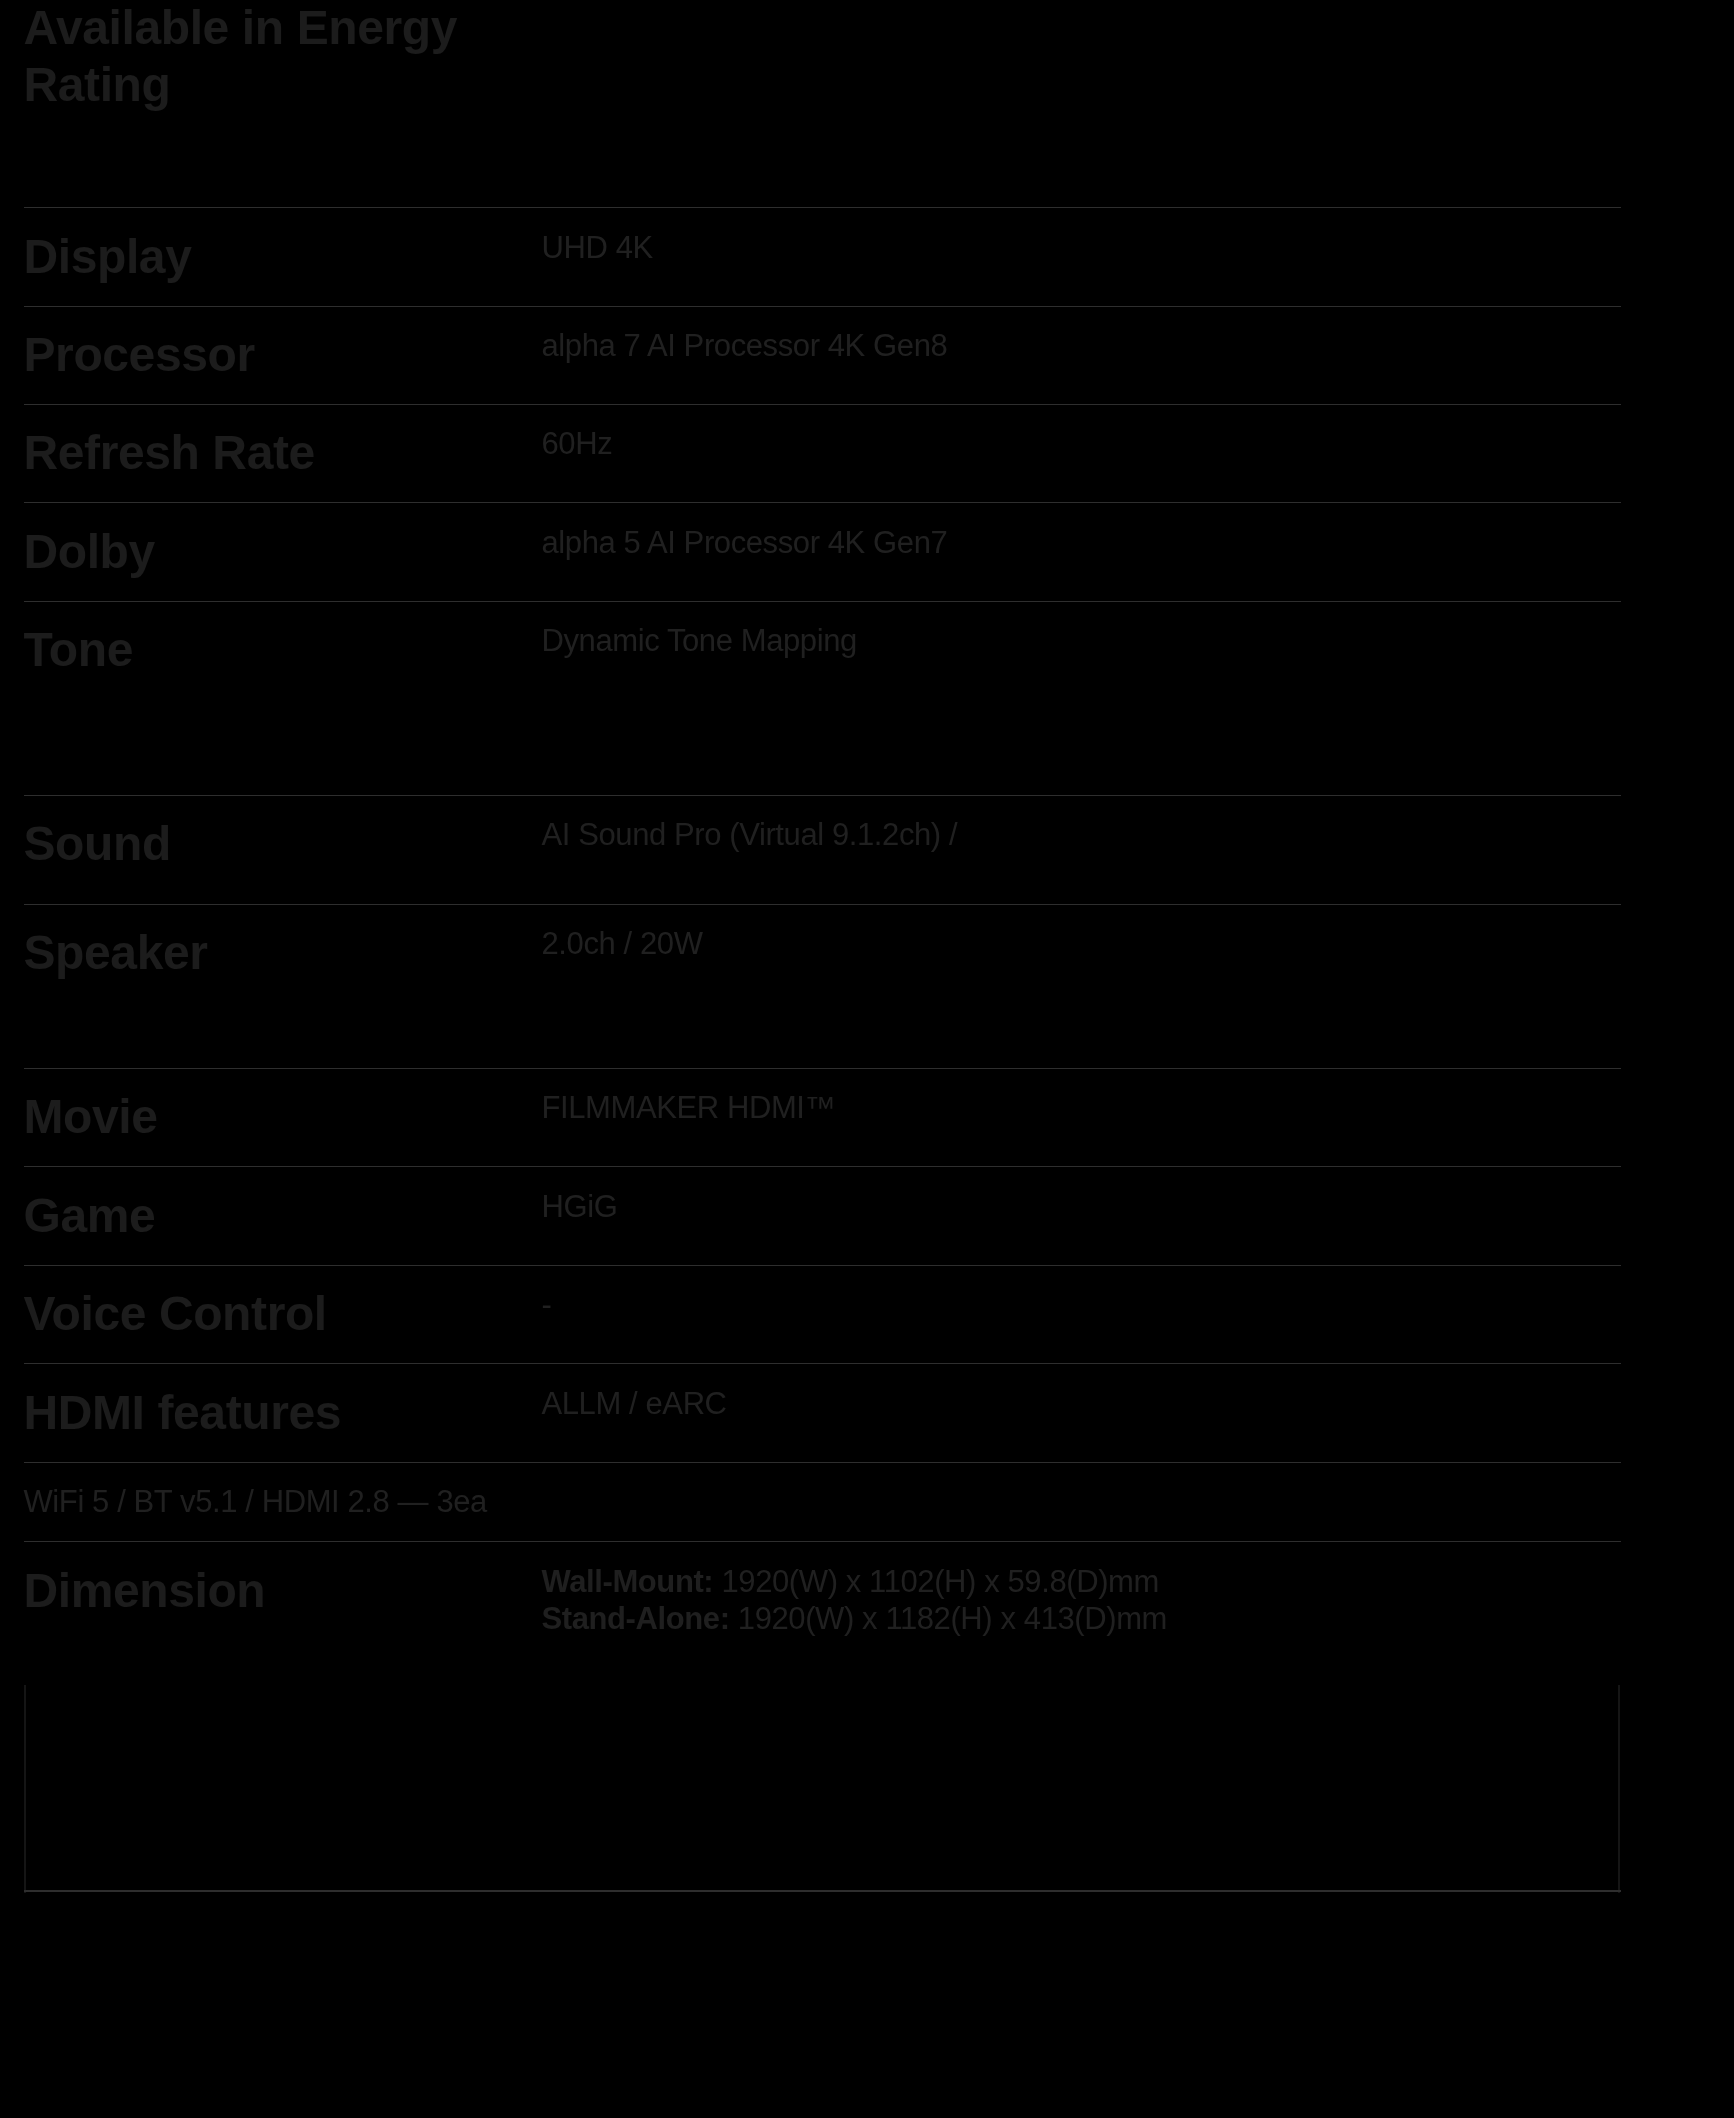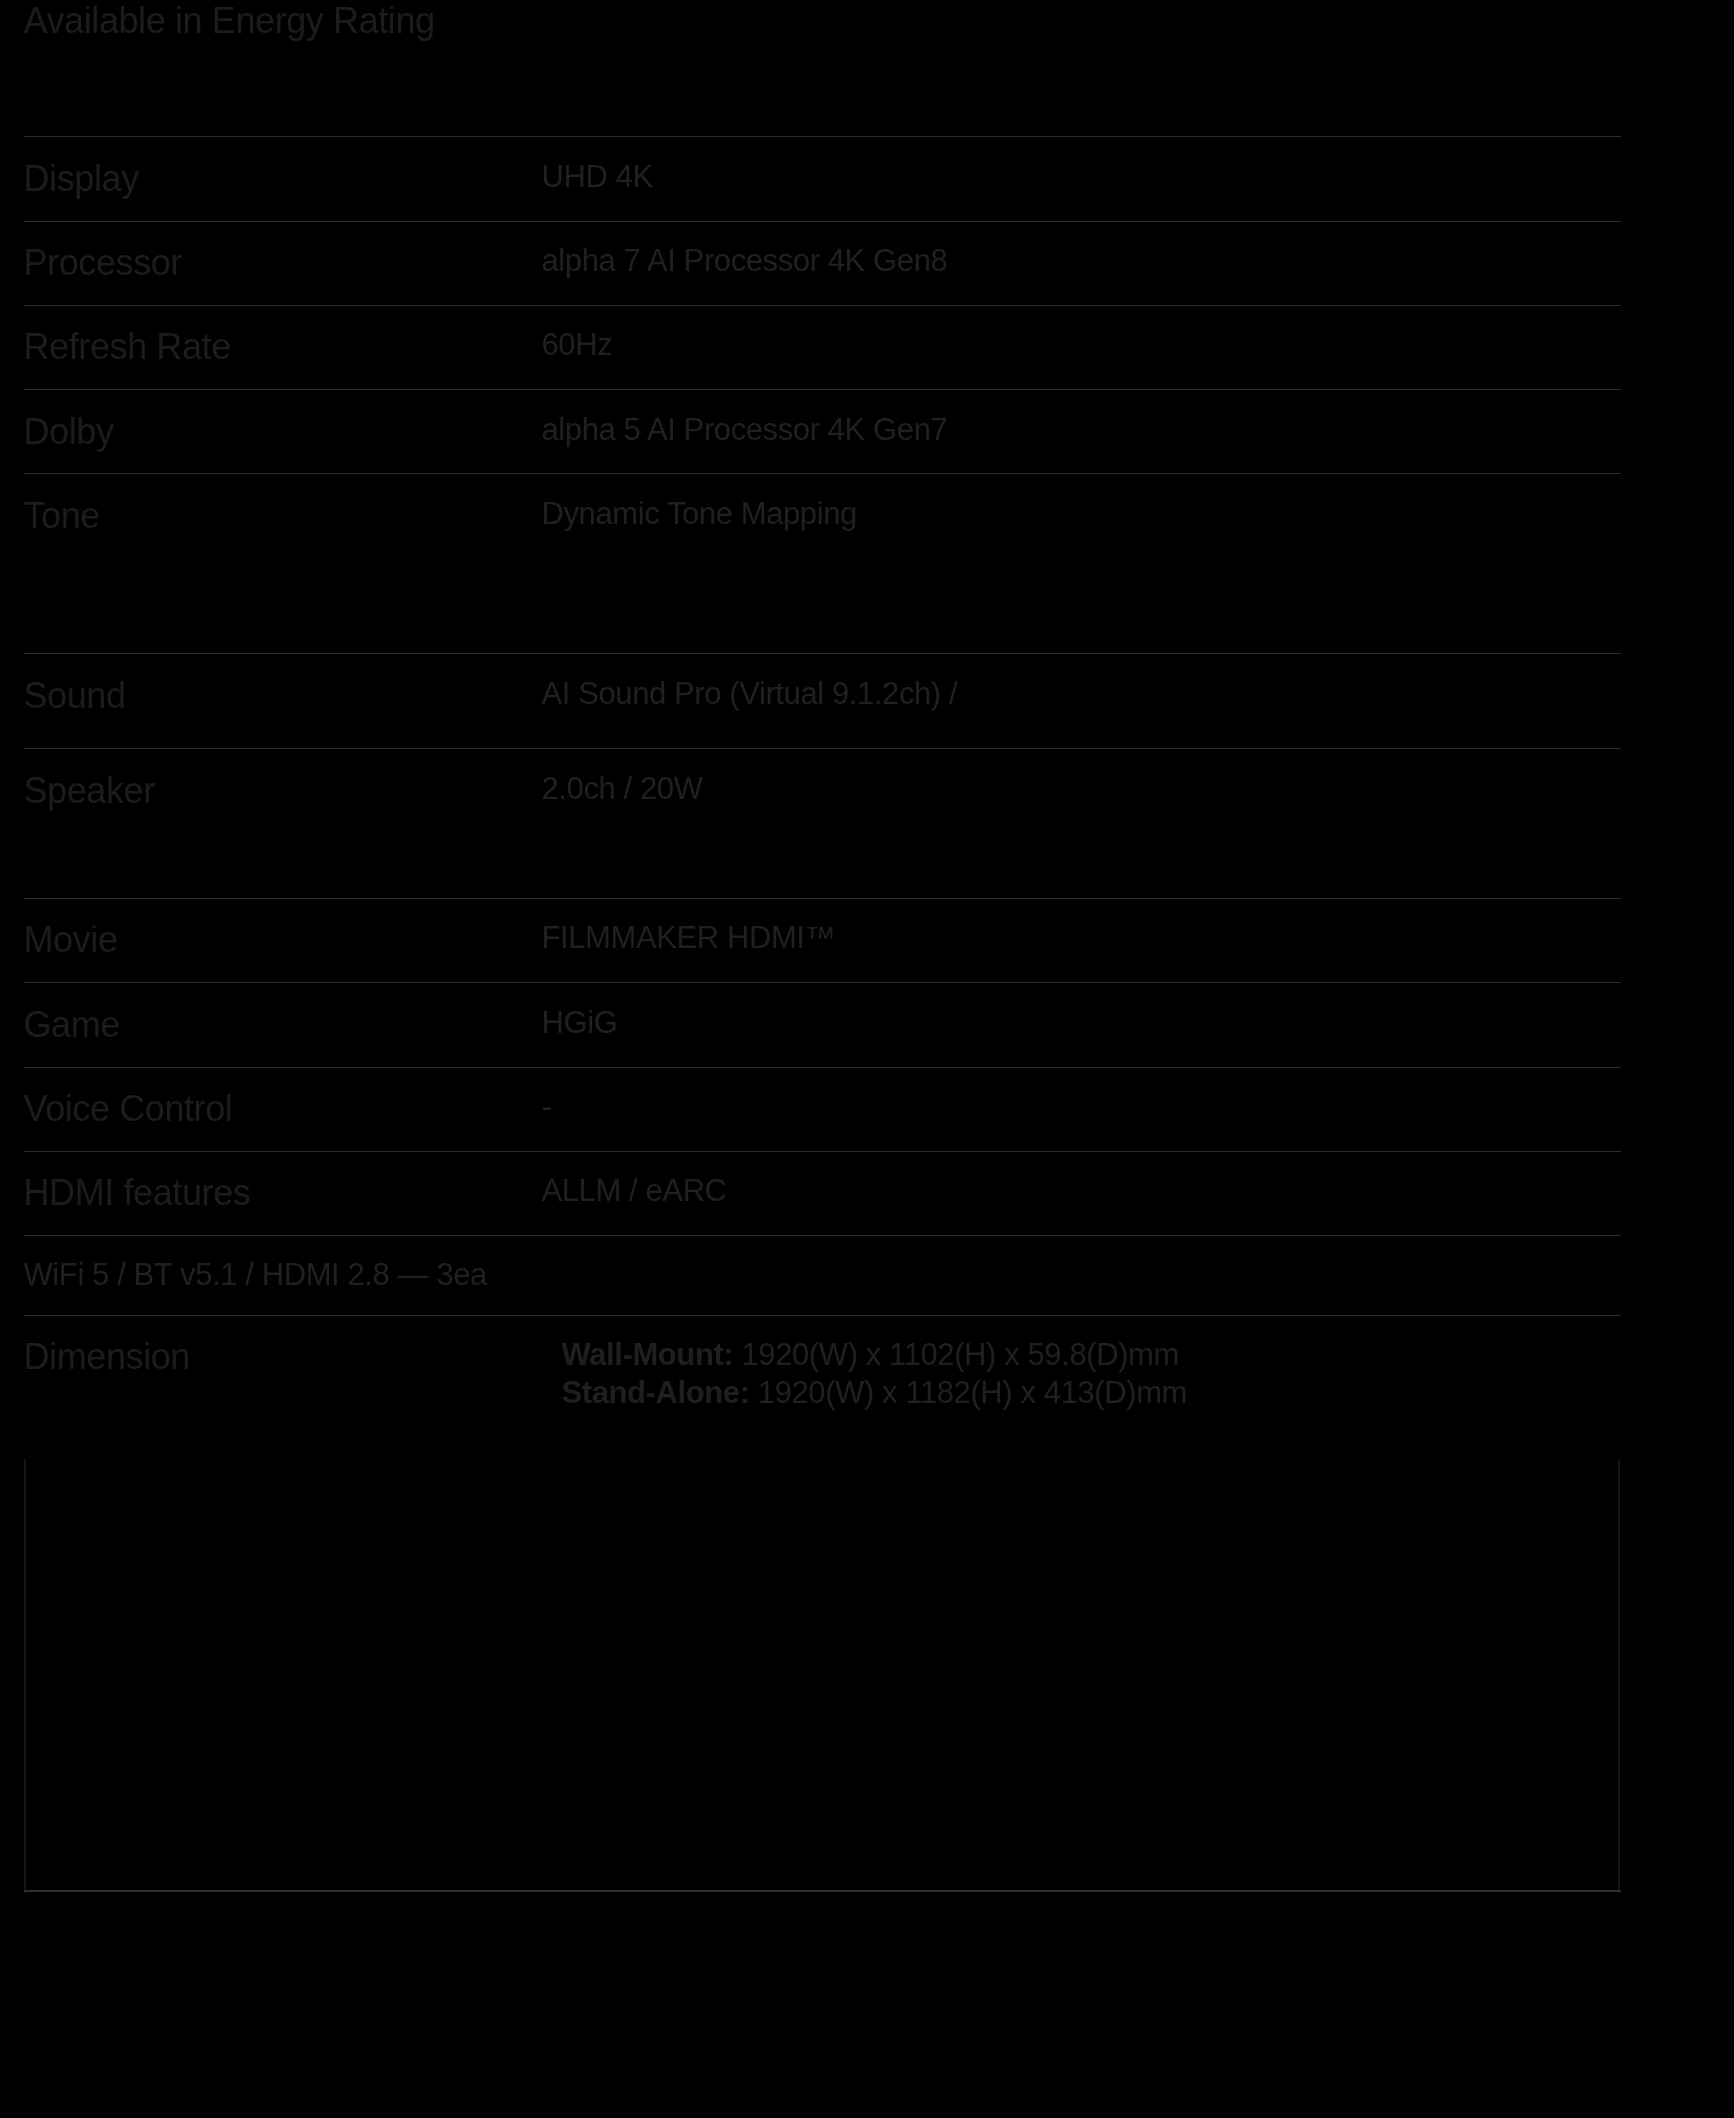--- a/index.html
+++ b/index.html
@@ -30,22 +30,22 @@
     border-bottom: 1.6px solid #2e2e2e;
     box-sizing: border-box;
   }
   .spec-row:last-child {
     border-bottom: none;
   }
 
   .spec-label {
     width: 518px;
     flex: 0 0 518px;
-    font-weight: normal;
-    font-size: 36px;
+    font-weight: bold;
+    font-size: 48px;
     line-height: 1.18;
     color: #1c1c1c;
     letter-spacing: -0.4px;
     padding: 20.4px 0 20.4px 0;
     box-sizing: border-box;
   }
 
   .spec-value {
     flex: 1 1 auto;
     font-size: 31px;
@@ -66,21 +66,21 @@
 
   
   .row-head .spec-label { padding-top: 0; padding-bottom: 94px; }
   .row-tone .spec-value,
   .row-tone .spec-label { padding-bottom: 116px; }
   .row-speaker .spec-value,
   .row-speaker .spec-label { padding-bottom: 86px; }
   .row-sound .spec-label { padding-bottom: 31px; }
   .row-sound .spec-value { padding-bottom: 31px; }
   .row-dimension .spec-label { padding-bottom: 47px; }
-  .row-dimension .spec-value { padding-bottom: 47px; margin-left: 20px; }
+  .row-dimension .spec-value { padding-bottom: 47px; }
 
   .bottom-rule {
     position: absolute;
     left: 23.5px;
     top: 1890px;
     width: 1597px;
     height: 2.4px;
     background: #2e2e2e;
   }
 

